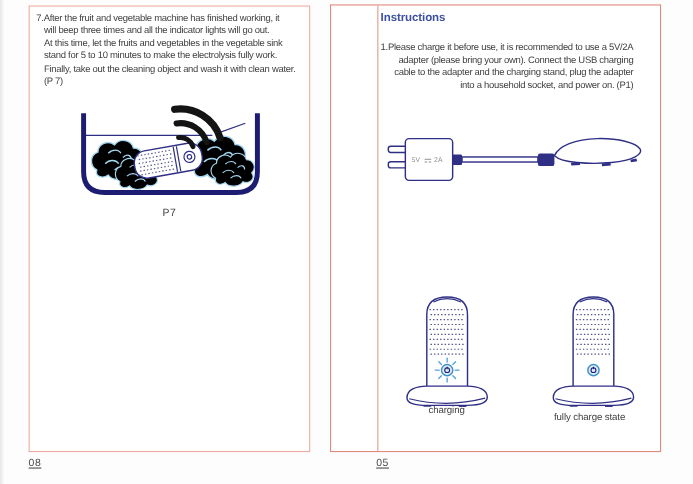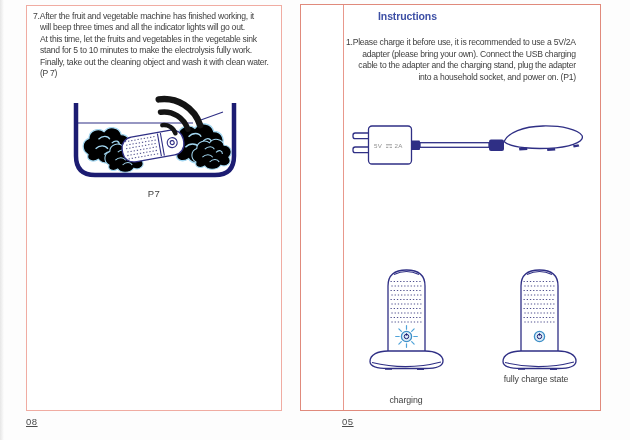--- a/index.html
+++ b/index.html
@@ -17,21 +17,21 @@
     border:1px solid var(--page-border-right,#e08a7c);}
   .fold-line{position:absolute;left:42px;top:0;bottom:0;width:1px;
     background:var(--fold-line,#e8988c);}
   .para{position:absolute;white-space:pre;color:var(--body-text,#3e3e3e);
     font-size:8.6px;line-height:11.4px;letter-spacing:-0.25px;
     padding-left:7px;text-indent:-7px;}
   .step7{left:6px;top:5px;}
   .step1{left:45px;top:32px;line-height:11.5px;text-align:right;}
   .step2{left:45px;top:220px;line-height:11.5px;}
   .title{position:absolute;left:45px;top:5px;font-size:10.5px;font-weight:bold;
-    color:var(--title-blue,#3d4fa5);letter-spacing:-0.1px;margin-left:32px;}
+    color:var(--title-blue,#3d4fa5);letter-spacing:-0.1px;}
   .fig{position:absolute;overflow:visible;}
   .fig-label{position:absolute;text-align:center;font-size:9.5px;
     color:var(--caption-text,#3f3f3f);letter-spacing:0.5px;}
   .caption{position:absolute;text-align:center;font-size:8.8px;
     color:var(--caption-text,#3f3f3f);letter-spacing:-0.1px;}
   .page-number{position:absolute;font-size:9.5px;
     color:var(--page-number-text,#4c4c4c);letter-spacing:0.5px;text-decoration:underline;}
   .pn-left{left:26px;top:416px;width:256px;}
   .pn-right{left:342px;top:416px;width:258px;}
 
@@ -195,19 +195,19 @@
       <line x1="7.3" y1="0" x2="10.8" y2="0" transform="rotate(90)"></line>
       <line x1="7.3" y1="0" x2="10.8" y2="0" transform="rotate(135)"></line>
       <line x1="7.3" y1="0" x2="10.8" y2="0" transform="rotate(180)"></line>
       <line x1="7.3" y1="0" x2="10.8" y2="0" transform="rotate(225)"></line>
       <line x1="7.3" y1="0" x2="10.8" y2="0" transform="rotate(270)"></line>
       <line x1="7.3" y1="0" x2="10.8" y2="0" transform="rotate(315)"></line>
     </g>
     <use href="#dev" transform="translate(133,0)"></use>
   </svg>
 
-  <div class="caption" style="left:58px;top:390px;width:94px">charging</div>
+  <div class="caption" style="left:58px;top:362px;width:94px">charging</div>
   <div class="caption" style="left:150px;top:369px;width:170px">fully charge state</div>
 
 </div>
 
 <div class="page-number pn-left">08</div>
 <div class="page-number pn-right">05</div>
 
 </body></html>

